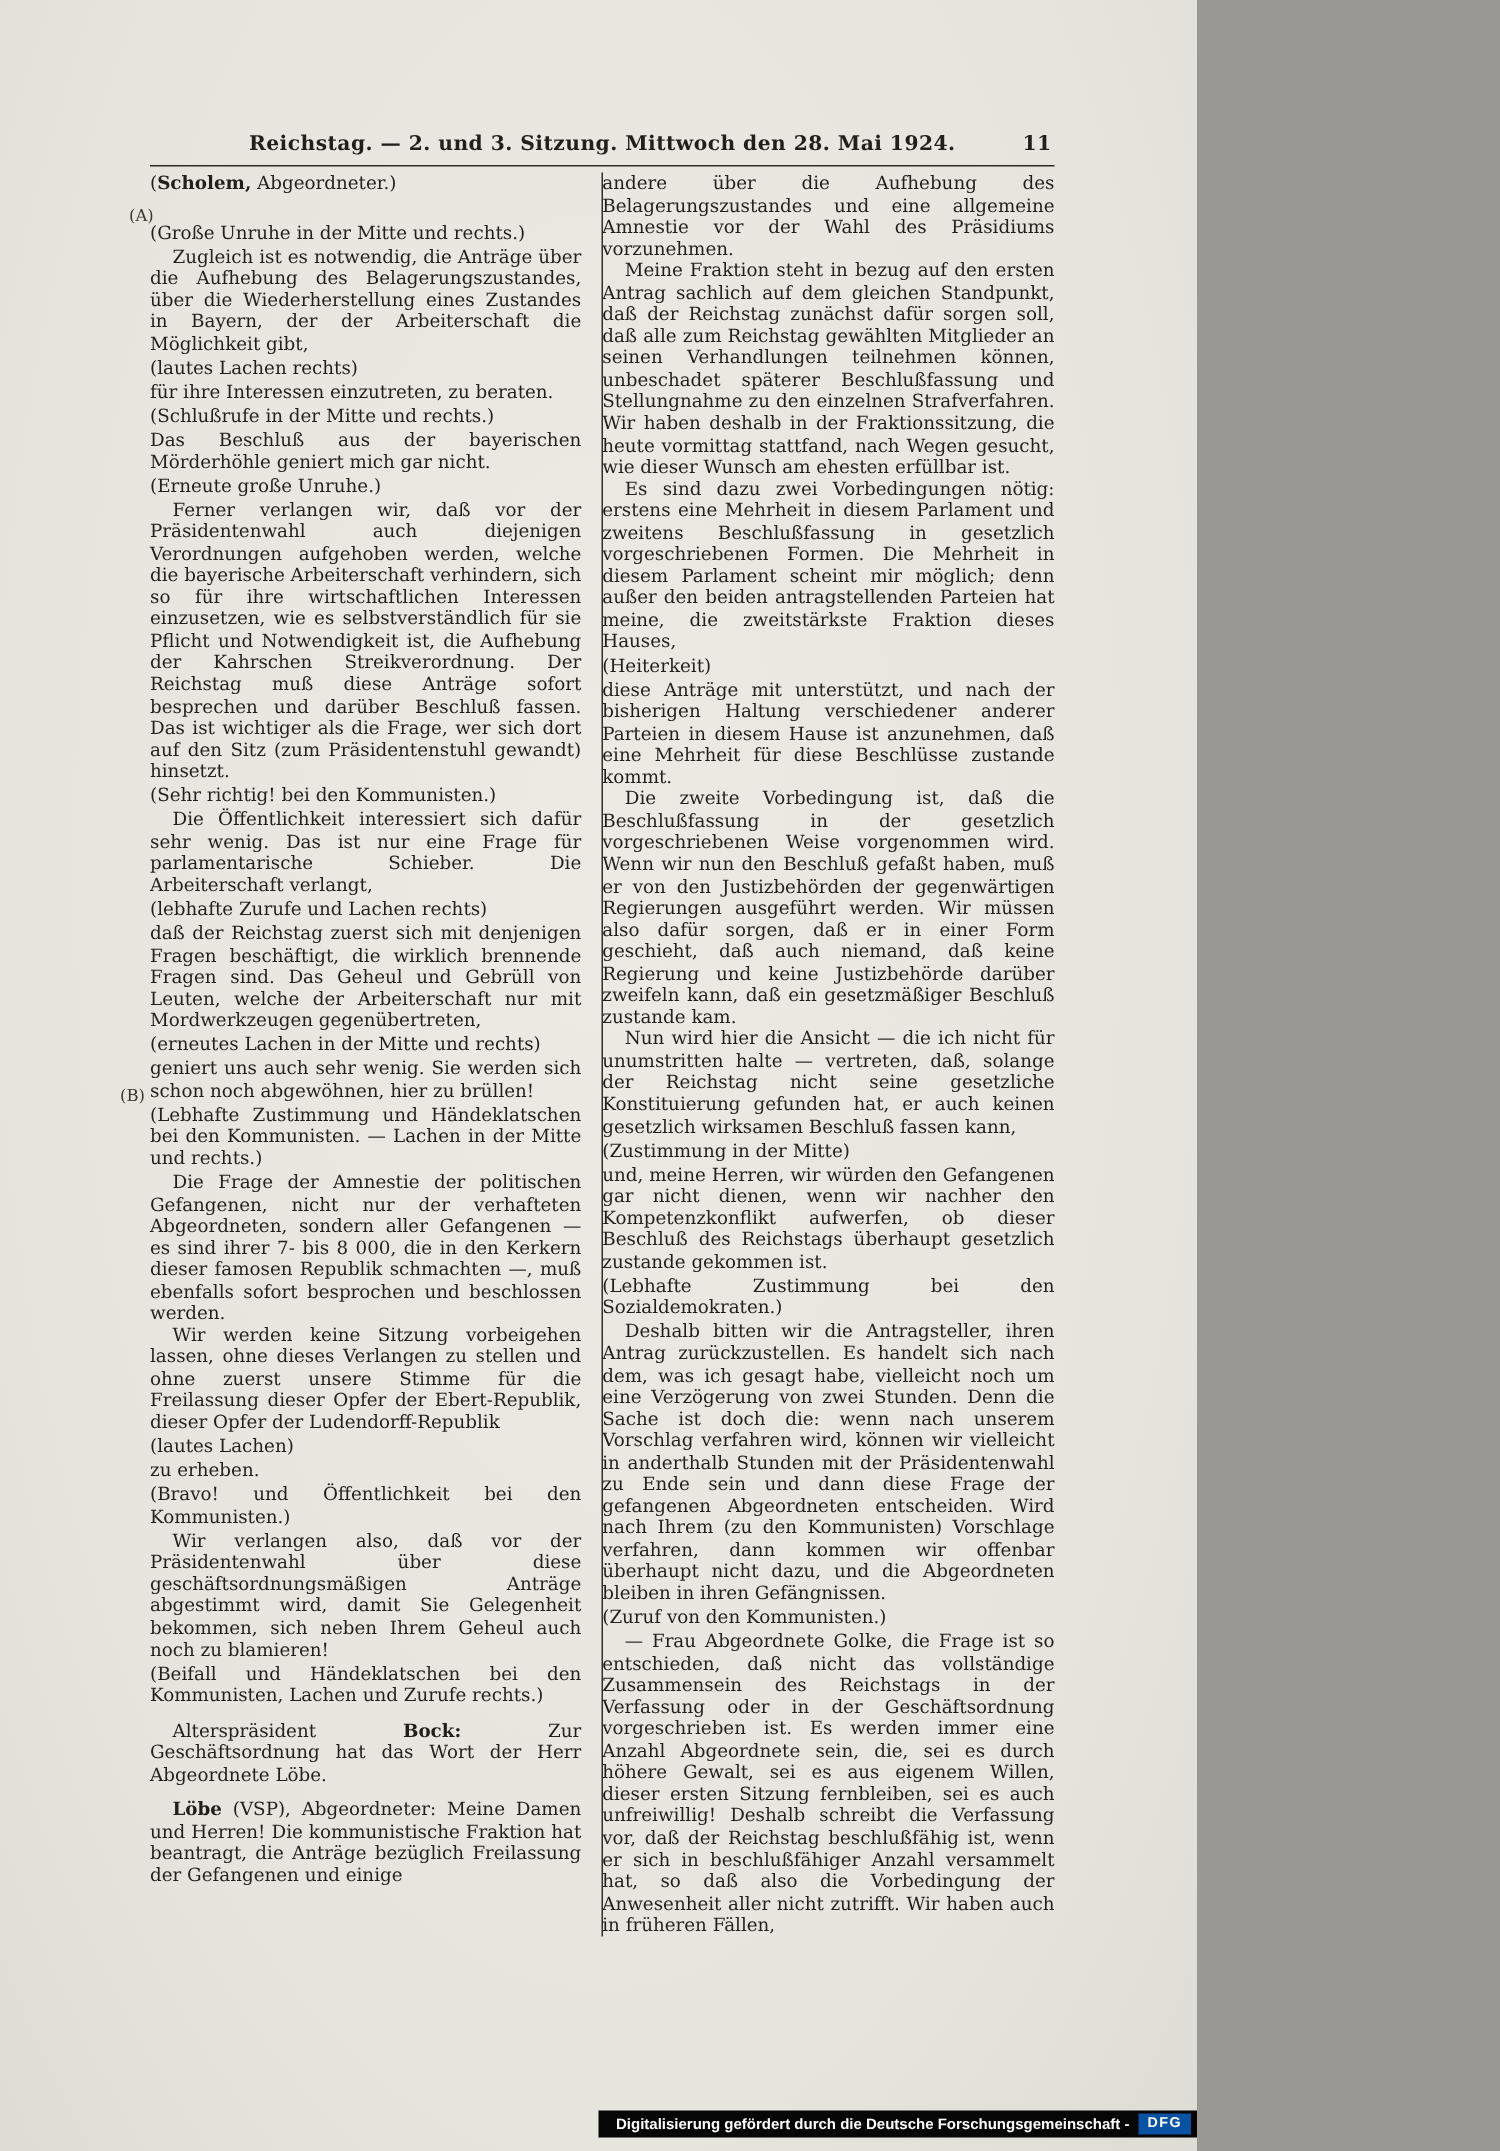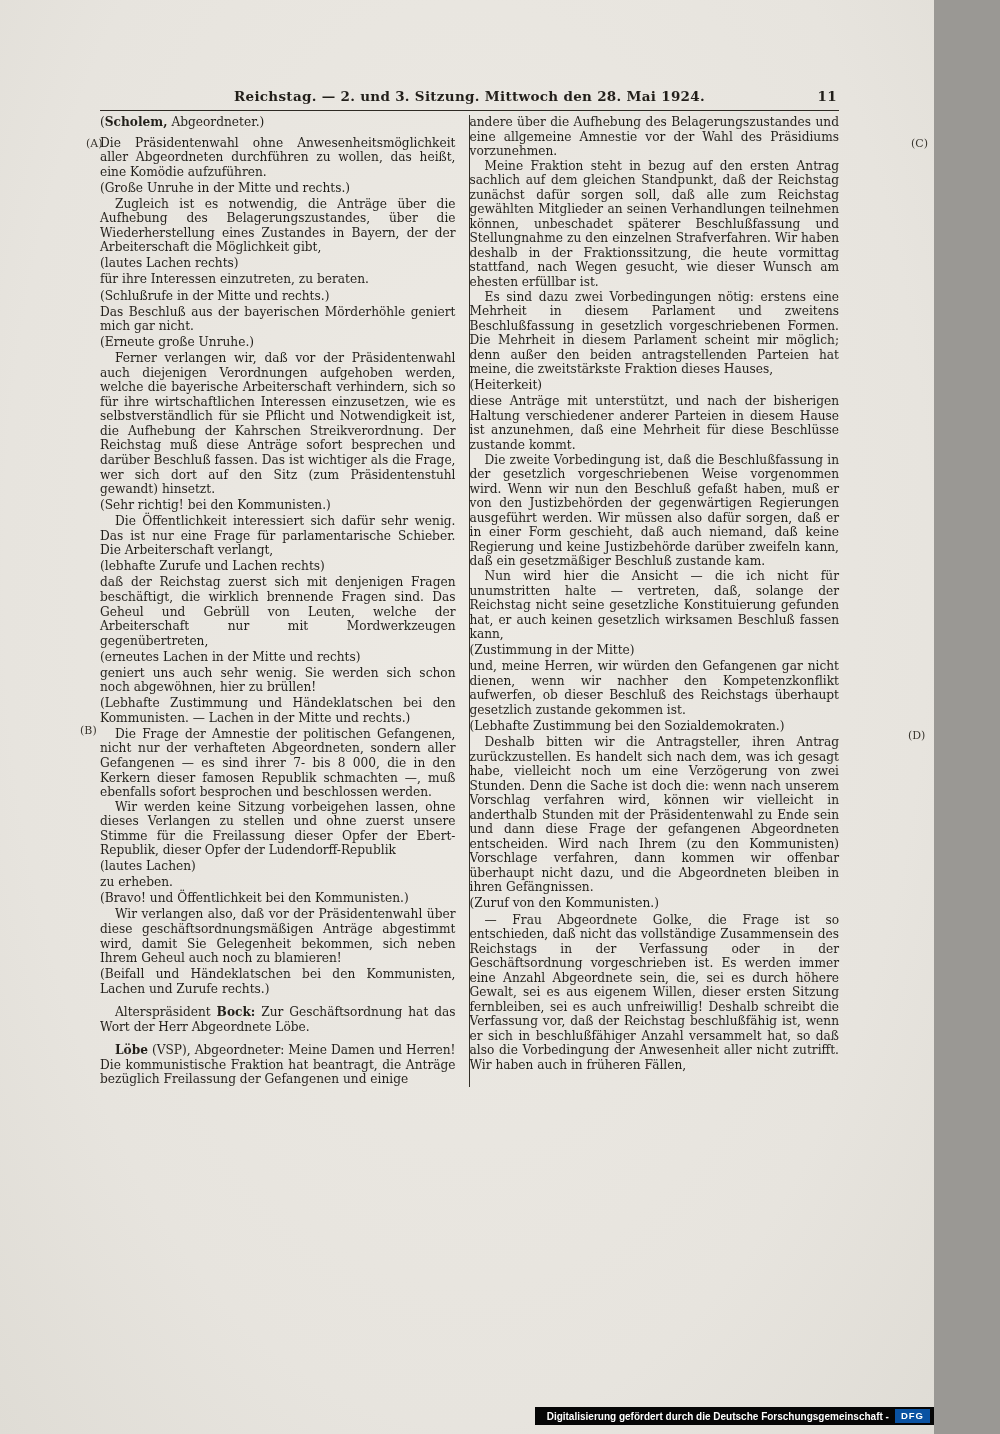--- a/index.html
+++ b/index.html
@@ -1,19 +1,19 @@
 <!DOCTYPE html>
 <html lang="de"><head>
 <meta charset="utf-8">
 <style>
   * { box-sizing: border-box; }
   html, body { margin: 0; padding: 0; }
   body { background: #9a9894; }
   .page {
-    width: 934px; height: 1434px;
+    width: 798px; height: 1434px;
     background: #e9e6e0;
     background-image: radial-gradient(ellipse at 50% 40%, #edeae4 0%, #e7e4de 70%, #dfdcd5 100%);
     position: relative; overflow: hidden;
     font-family: "DejaVu Serif", serif;
     color: #221f1a;
   }
   .header {
     position: absolute; top: 88px; left: 100px; right: 95px;
     text-align: center; font-size: 13.5px; font-weight: bold;
     letter-spacing: 0.3px;
@@ -31,21 +31,21 @@
     width: 50%;
     font-size: 12.2px; line-height: 14.55px;
     text-align: justify;
     hyphens: auto;
   }
   .col.left  { padding-right: 13px; border-right: 1px solid #332f28; }
   .col.right { }
   .blk { margin: 0; }
   .blk.indent { text-indent: 15px; }
   .blk.stage { text-indent: 0; margin: 1.5px 0; }
-  .blk.head { margin-bottom: 6px; }
+  .blk.head { margin-bottom: 18px; }
   .blk.gap { margin-top: 9px; }
   .blk strong { font-weight: bold; }
   .marker {
     position: absolute; font-size: 11px; color: #3a362f;
     font-family: "DejaVu Serif", serif;
   }
   .footer-bar {
     position: absolute; right: 0; bottom: 9px; height: 18px;
     background: #060606; color: #ffffff;
     display: flex; align-items: center; gap: 6px;
@@ -73,21 +73,20 @@
   <div class="header-rule"></div>
 
   <span class="marker" style="left:86px; top:137px;">(A)</span>
   <span class="marker" style="left:80px; top:724px;">(B)</span>
   <span class="marker" style="left:911px; top:137px;">(C)</span>
   <span class="marker" style="left:908px; top:729px;">(D)</span>
 
   <div class="columns">
     <div class="col left">
         <p class="blk head">(<strong>Scholem,</strong> Abgeordneter.)</p>
-        <p class="blk para">Die Präsidentenwahl ohne Anwesenheitsmöglichkeit aller Abgeordneten durchführen zu wollen, das heißt, eine Komödie aufzuführen.</p>
         <p class="blk stage">(Große Unruhe in der Mitte und rechts.)</p>
         <p class="blk para indent">Zugleich ist es notwendig, die Anträge über die Aufhebung des Belagerungszustandes, über die Wiederherstellung eines Zustandes in Bayern, der der Arbeiterschaft die Möglichkeit gibt,</p>
         <p class="blk stage">(lautes Lachen rechts)</p>
         <p class="blk para">für ihre Interessen einzutreten, zu beraten.</p>
         <p class="blk stage">(Schlußrufe in der Mitte und rechts.)</p>
         <p class="blk para">Das Beschluß aus der bayerischen Mörderhöhle geniert mich gar nicht.</p>
         <p class="blk stage">(Erneute große Unruhe.)</p>
         <p class="blk para indent">Ferner verlangen wir, daß vor der Präsidentenwahl auch diejenigen Verordnungen aufgehoben werden, welche die bayerische Arbeiterschaft verhindern, sich so für ihre wirtschaftlichen Interessen einzusetzen, wie es selbstverständlich für sie Pflicht und Notwendigkeit ist, die Aufhebung der Kahrschen Streikverordnung. Der Reichstag muß diese Anträge sofort besprechen und darüber Beschluß fassen. Das ist wichtiger als die Frage, wer sich dort auf den Sitz (zum Präsidentenstuhl gewandt) hinsetzt.</p>
         <p class="blk stage">(Sehr richtig! bei den Kommunisten.)</p>
         <p class="blk para indent">Die Öffentlichkeit interessiert sich dafür sehr wenig. Das ist nur eine Frage für parlamentarische Schieber. Die Arbeiterschaft verlangt,</p>

